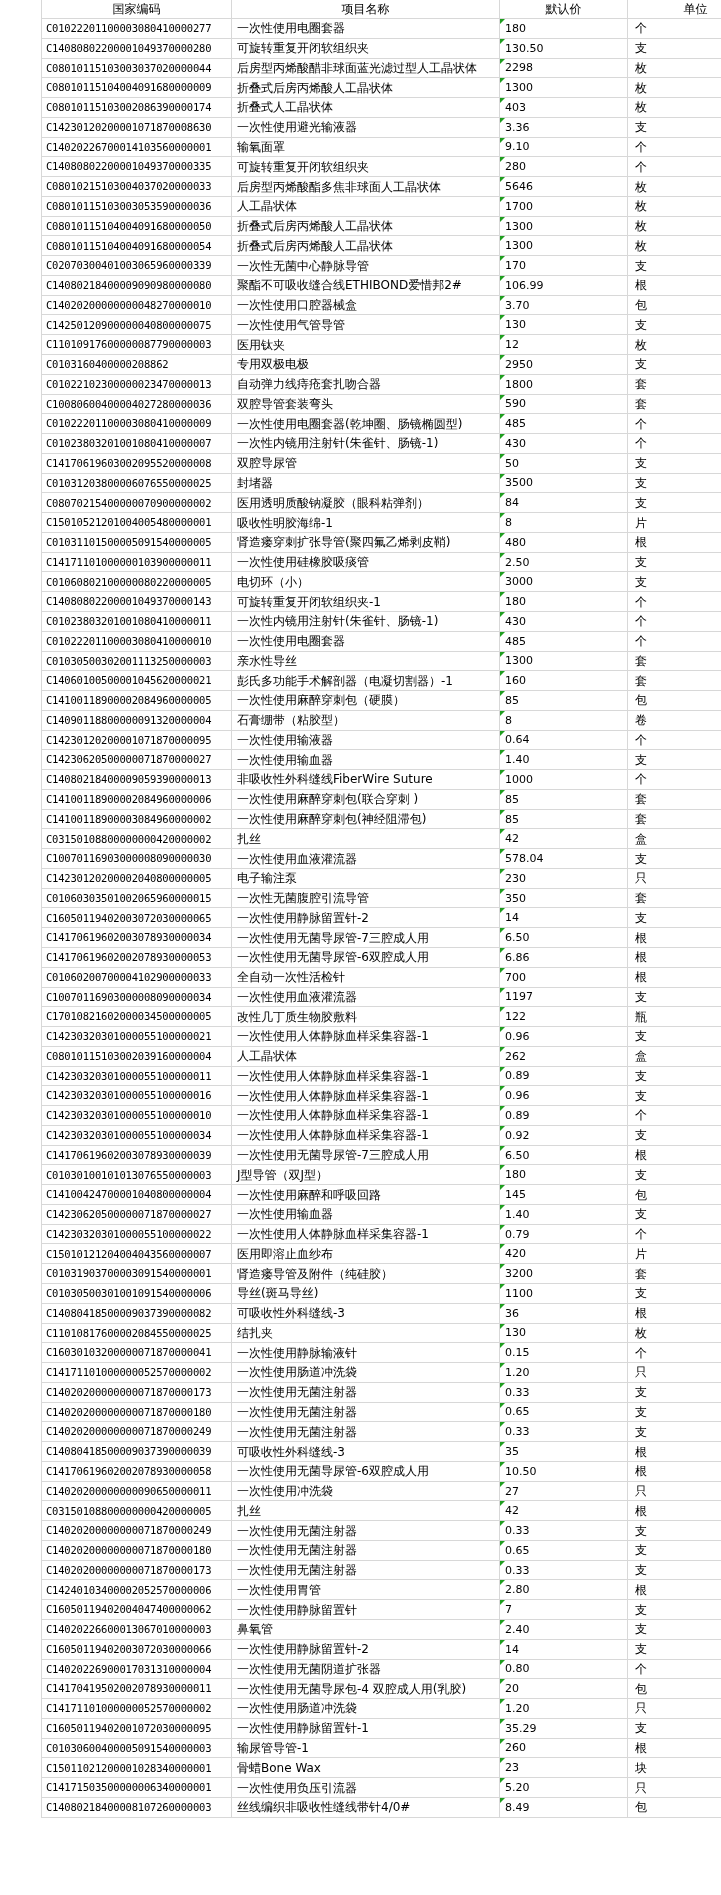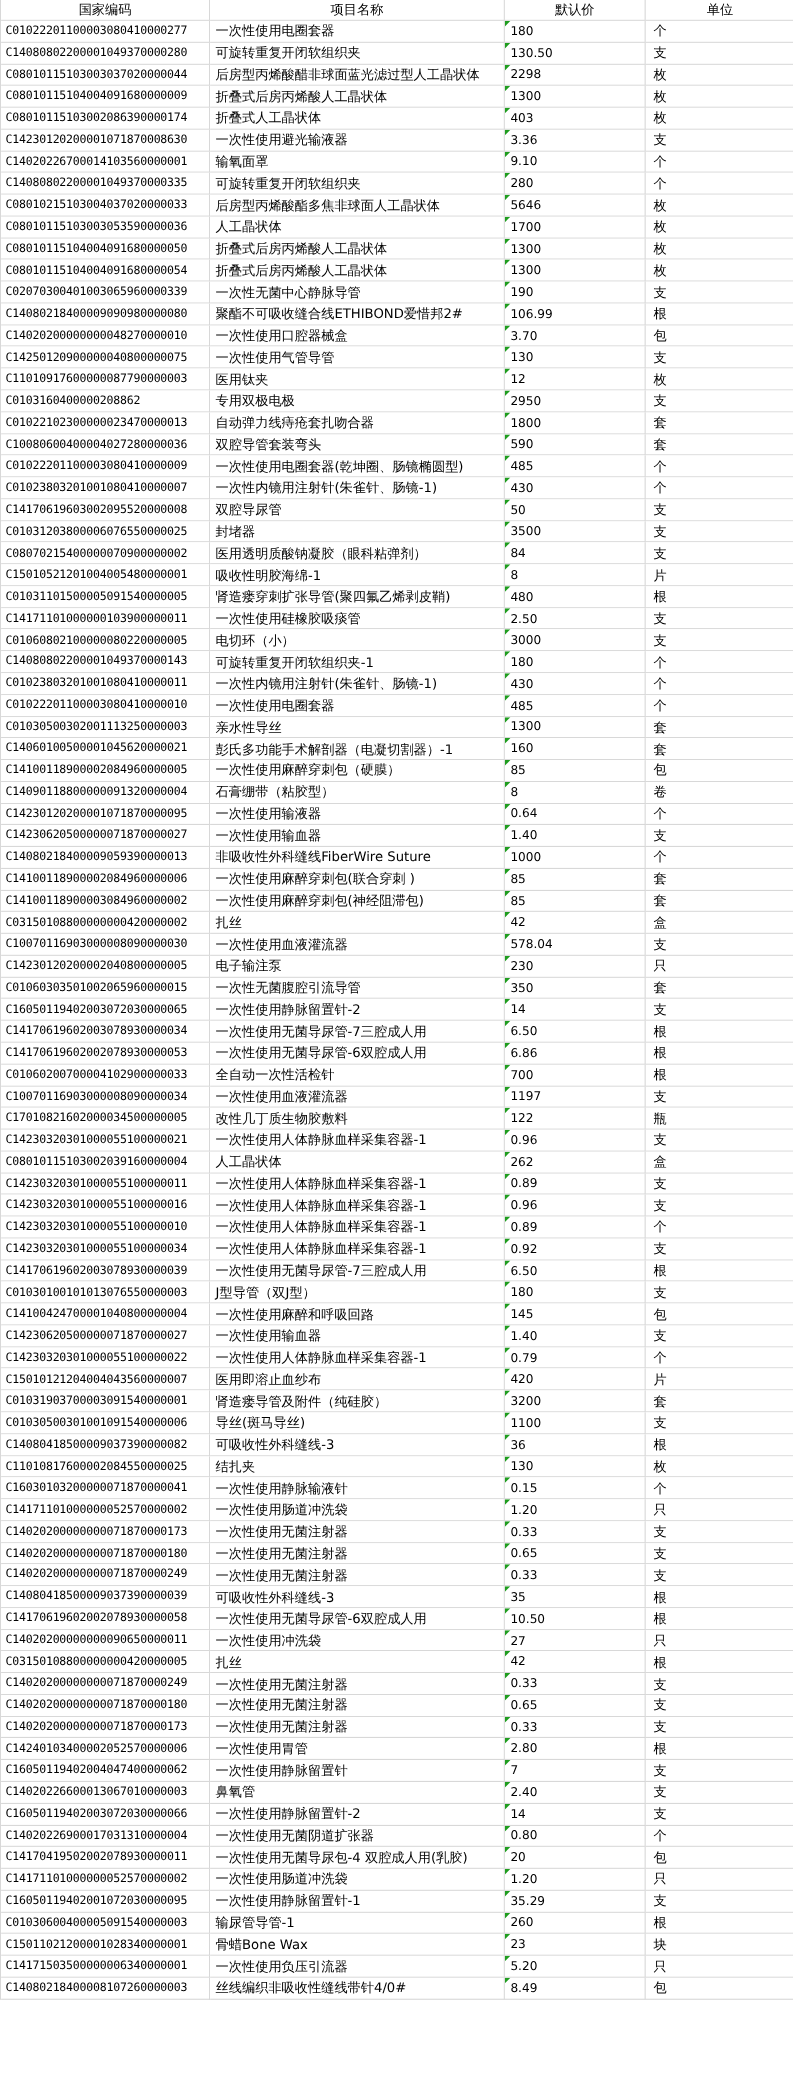--- a/index.html
+++ b/index.html
@@ -9,21 +9,21 @@
     --bg: #ffffff;
   }
   * { margin: 0; padding: 0; box-sizing: border-box; }
   html, body {
     width: 721px;
     background: var(--bg);
     font-family: "DejaVu Sans", sans-serif;
     color: var(--text);
   }
   body { height: 1895px; overflow: hidden; }
-  .sheet { width: 577px; border-left: 1px solid var(--grid); }
+  .sheet { width: 577px; border-left: 1px solid var(--grid); margin-left: 41px; }
   .tr { display: flex; width: 721px; height: 19.78px; }
   .tr.header { height: 19px; }
   .td {
     border-right: 1px solid var(--grid);
     border-bottom: 1px solid var(--grid);
     height: 100%;
     display: flex;
     align-items: center;
     white-space: nowrap;
     overflow: hidden;
@@ -181,21 +181,21 @@
       <span class="price-text">1300</span>
     </div>
     <div class="td col-unit">枚</div>
   </div>
 
   <div class="tr">
     <div class="td col-code">C02070300401003065960000339</div>
     <div class="td col-name">一次性无菌中心静脉导管</div>
     <div class="td col-price">
       <span class="tri"></span>
-      <span class="price-text">190</span>
+      <span class="price-text">170</span>
     </div>
     <div class="td col-unit">支</div>
   </div>
 
   <div class="tr">
     <div class="td col-code">C14080218400009090980000080</div>
     <div class="td col-name">聚酯不可吸收缝合线ETHIBOND爱惜邦2#</div>
     <div class="td col-price">
       <span class="tri"></span>
       <span class="price-text">106.99</span>

